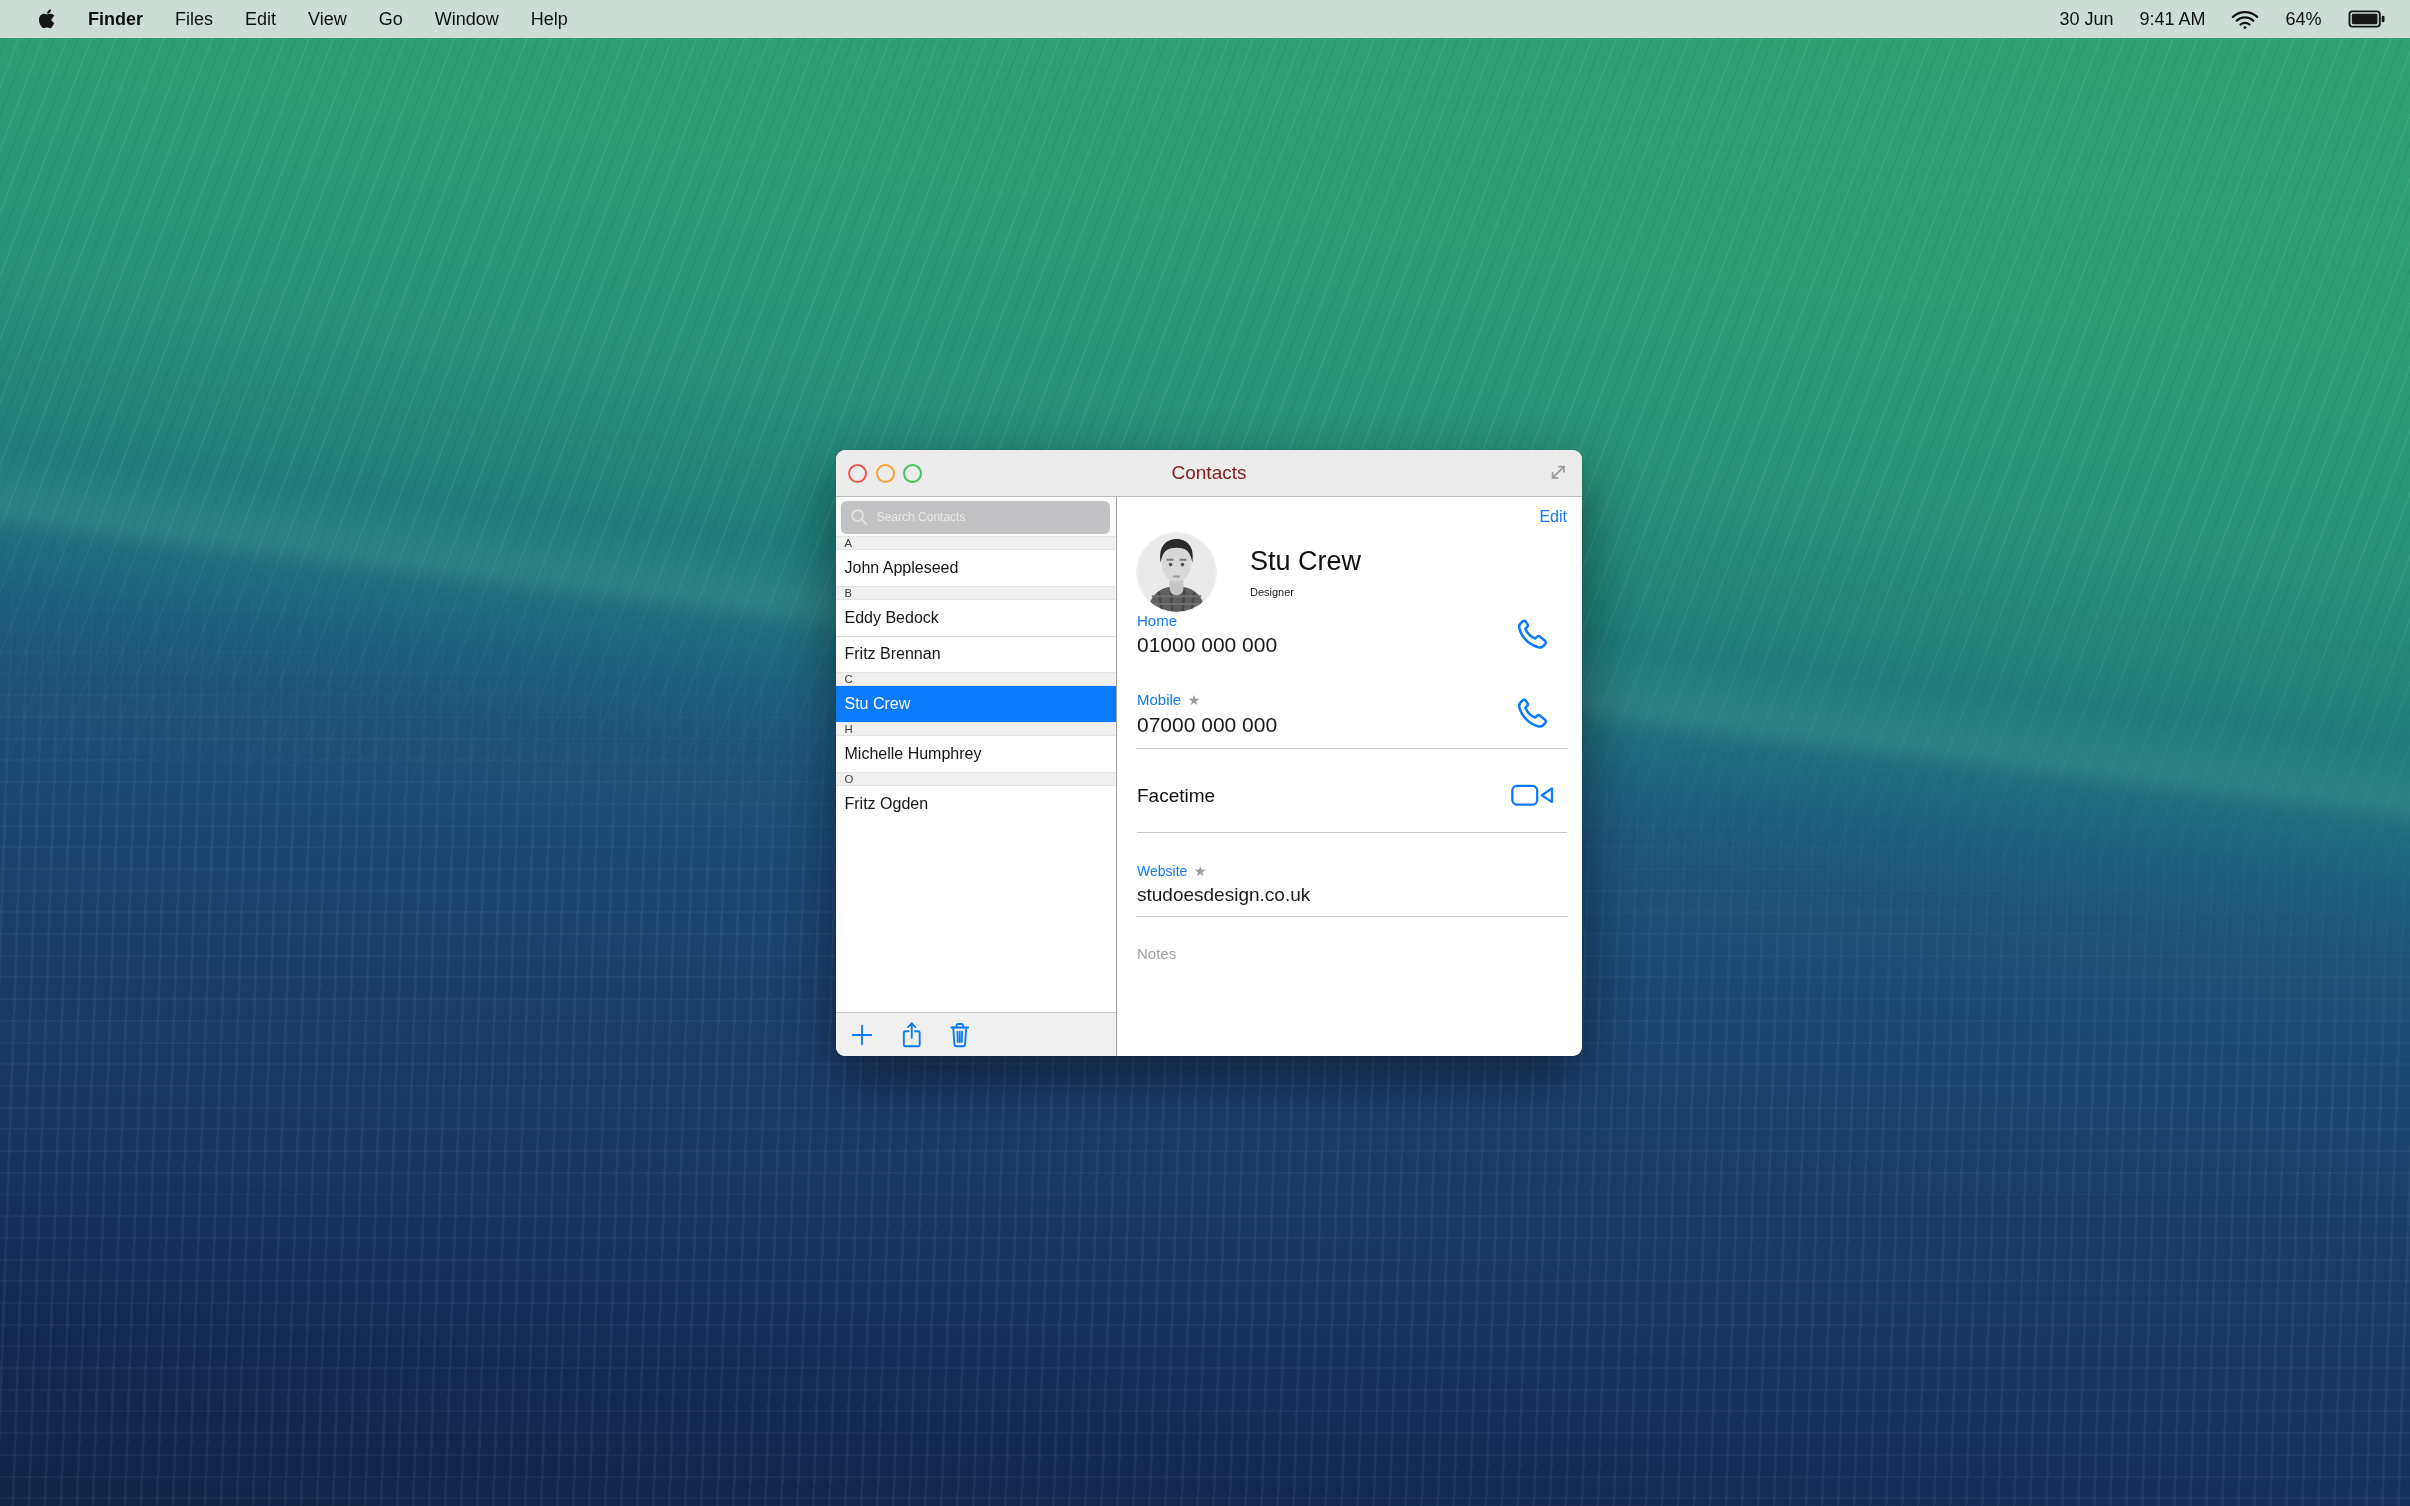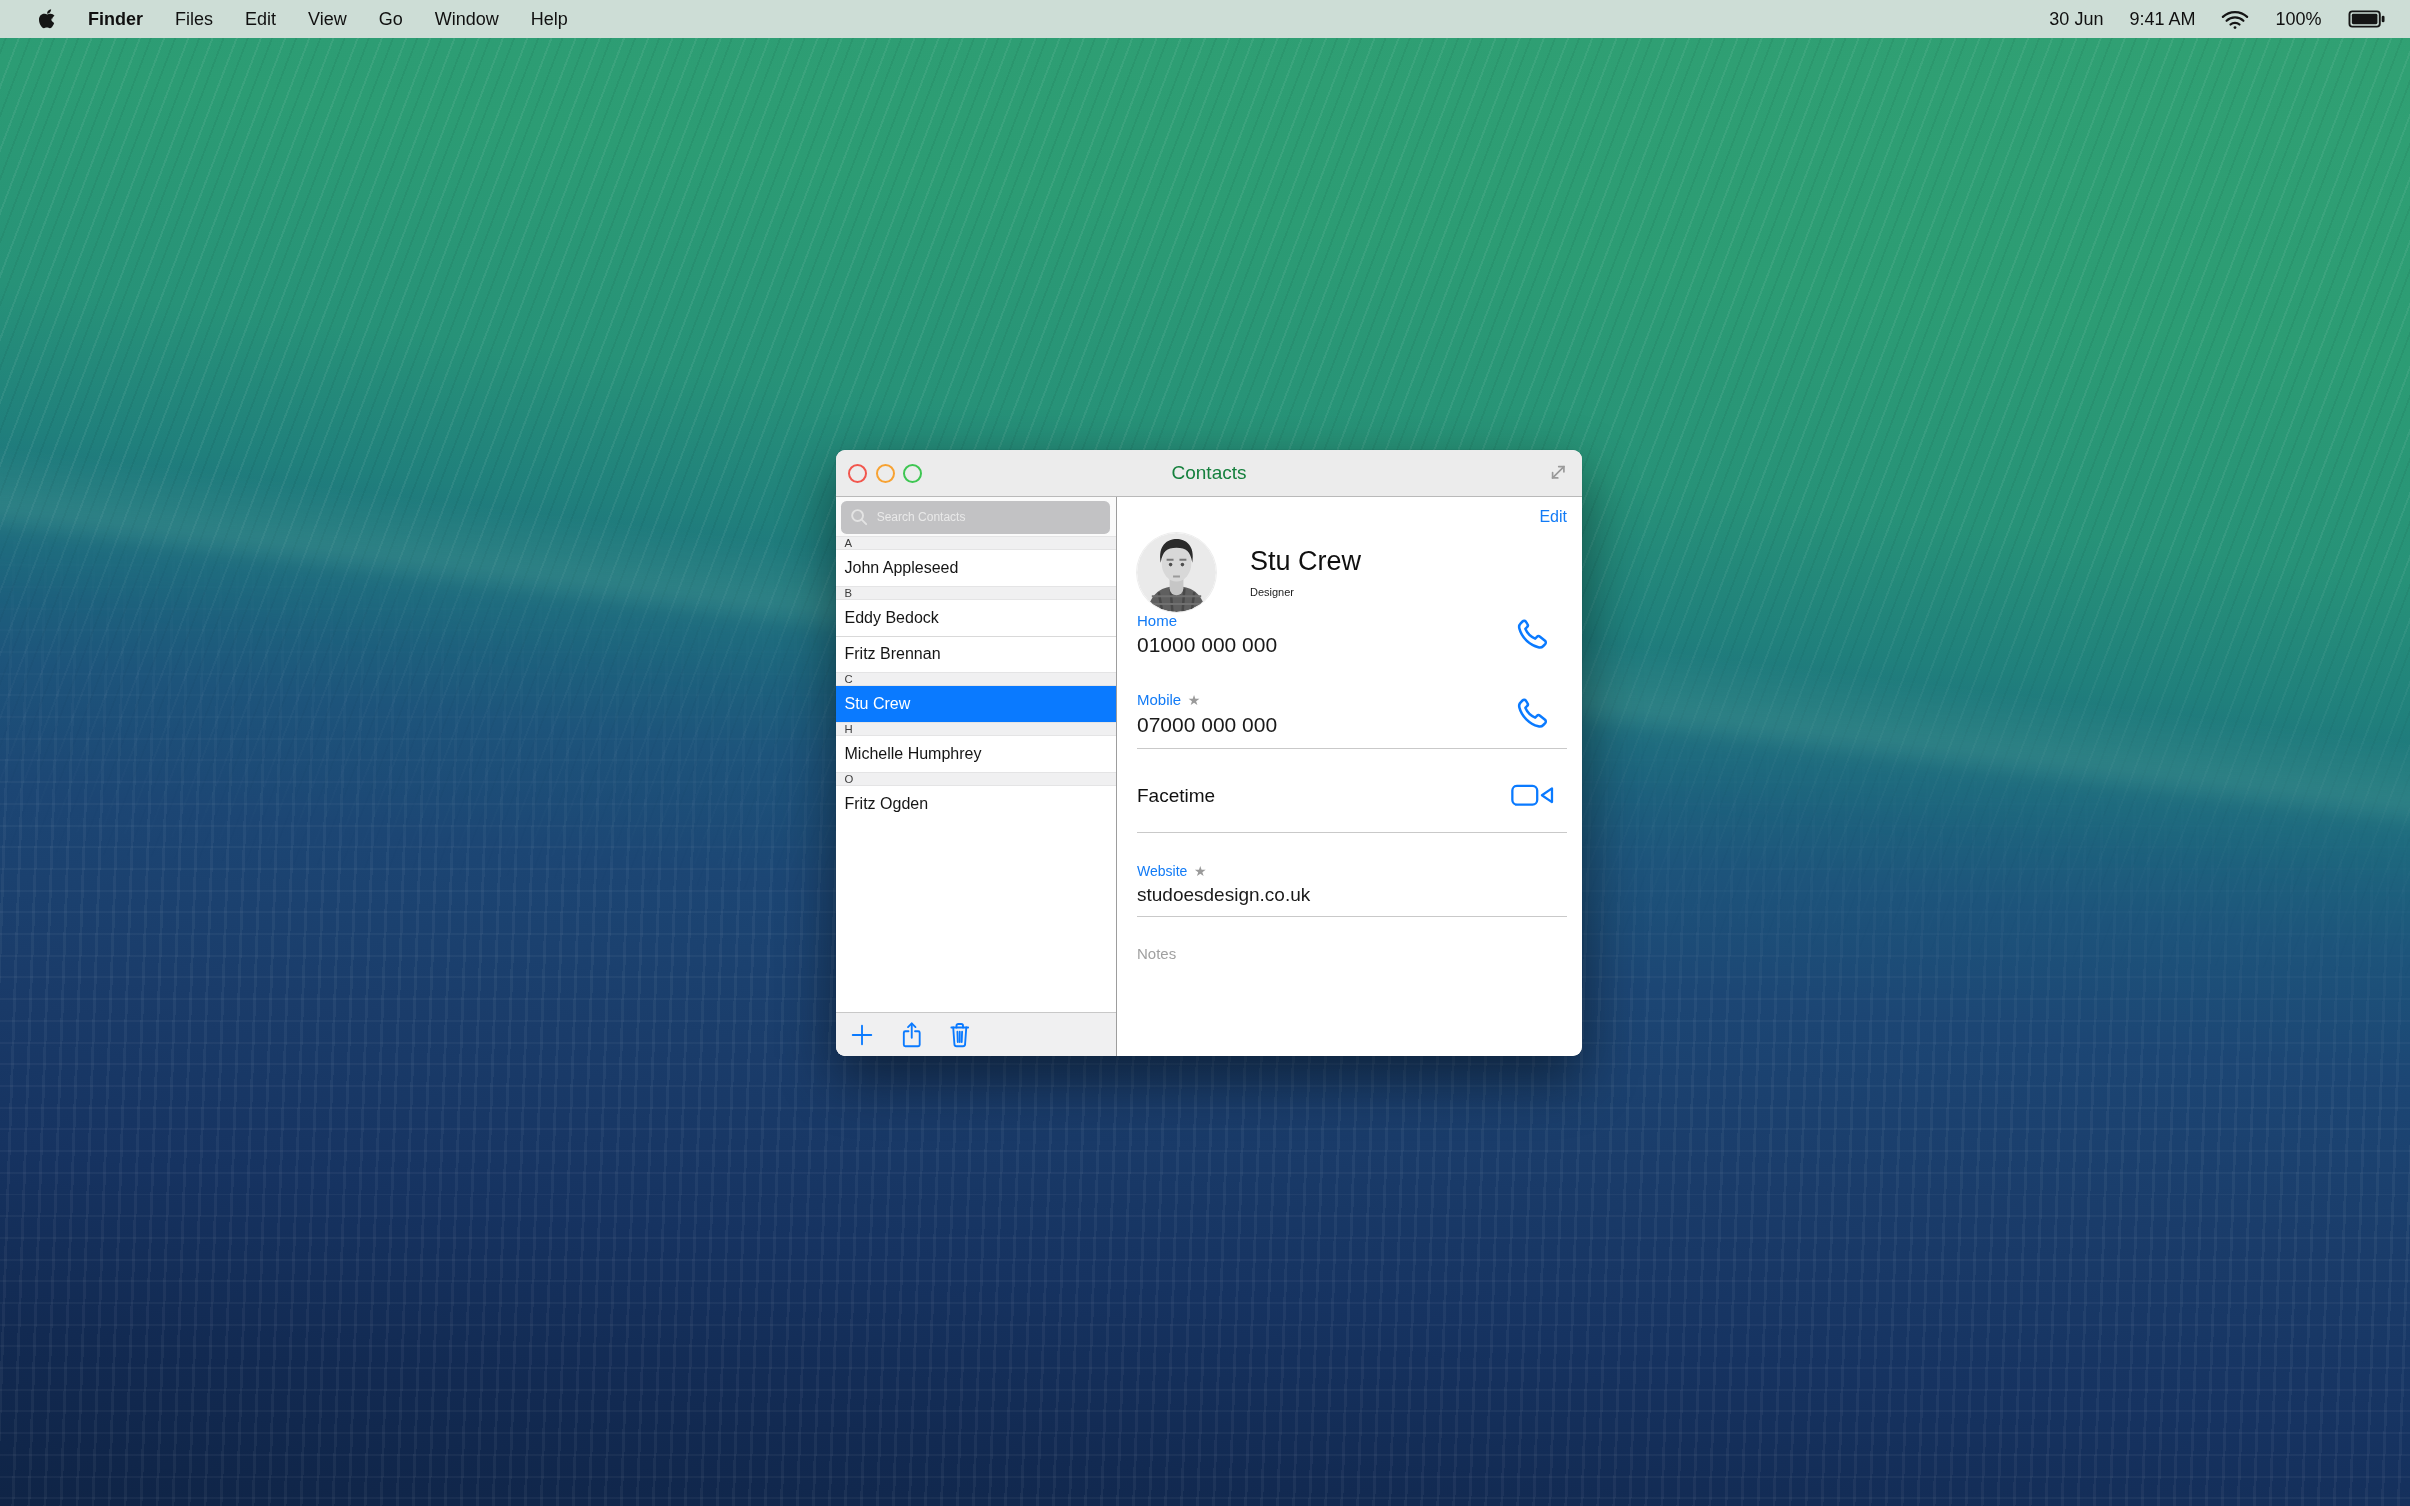--- a/index.html
+++ b/index.html
@@ -51,21 +51,21 @@
     display:flex; flex-direction:column; z-index:10; }
   .titlebar { height:47px; flex:0 0 47px; background:#ececec;
     border-bottom:0.9px solid #b9b9b9; position:relative;
     display:flex; align-items:center; }
   .tl-group { display:flex; gap:8.5px; margin-left:12.2px; }
   .tl { width:19px; height:19px; border-radius:50%; background:transparent; border:2.4px solid; }
   .tl.red   { border-color:#f2564d; }
   .tl.amber { border-color:#f7a232; }
   .tl.green { border-color:#3ec652; }
   .wtitle { position:absolute; left:0; right:0; text-align:center;
-    font-size:19px; color:#15803d; }
+    font-size:19px; color:#7f1d1d; }
   .expand-btn { position:absolute; right:11.3px; top:10.4px; width:24.5px; height:24.5px; }
 
   .winbody { flex:1; display:flex; min-height:0; }
 
   
   .sidebar { width:281px; flex:0 0 281px; border-right:0.9px solid #9d9d9d;
     display:flex; flex-direction:column; background:#fff; }
   .searchwrap { padding:3.8px 5.6px 1.9px 4.7px; background:#fafafa; }
   .searchfield { position:relative; height:33px; }
   .searchfield input { width:100%; height:100%; border:none; outline:none;
@@ -138,21 +138,21 @@
     <span class="sitem">30 Jun</span>
     <span class="sitem">9:41 AM</span>
     <span class="sitem">
       <svg width="28" height="21" viewBox="0 0 30 22" fill="none" stroke="#151515" stroke-width="2.4" stroke-linecap="round">
         <path d="M2 8.2C5.5 4.8 10 3 15 3s9.5 1.8 13 5.2"></path>
         <path d="M6 12.4c2.5-2.4 5.5-3.6 9-3.6s6.5 1.2 9 3.6"></path>
         <path d="M10.2 16.4c1.4-1.3 3-1.9 4.8-1.9s3.4.6 4.8 1.9"></path>
         <circle cx="15" cy="19.6" r="1.5" fill="#151515" stroke="none"></circle>
       </svg>
     </span>
-    <span class="sitem">100%</span>
+    <span class="sitem">64%</span>
     <span class="sitem">
       <svg width="38" height="18" viewBox="0 0 40 19">
         <rect x="1.5" y="1.5" width="32" height="16" rx="3" fill="none" stroke="#151515" stroke-width="2"></rect>
         <rect x="4" y="4" width="27" height="11" rx="1.5" fill="#151515"></rect>
         <rect x="35.5" y="6" width="3" height="7" rx="1.5" fill="#151515"></rect>
       </svg>
     </span>
   </div>
 </div>
 

